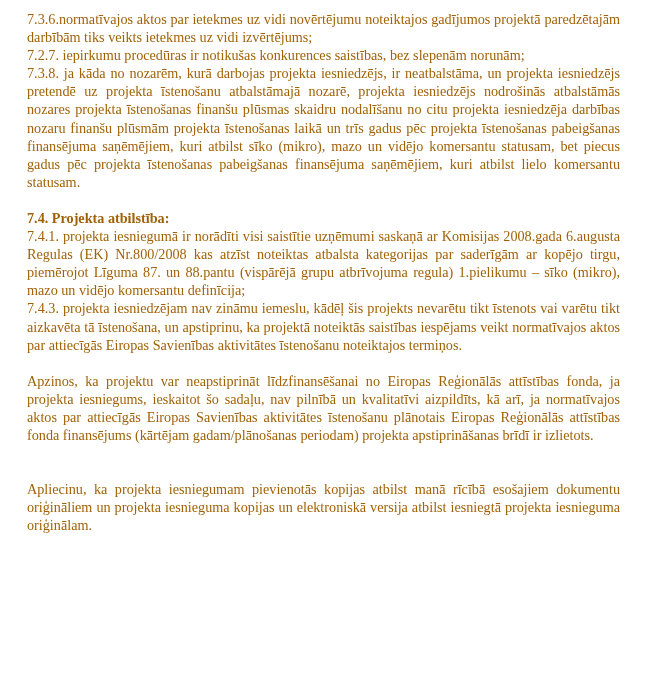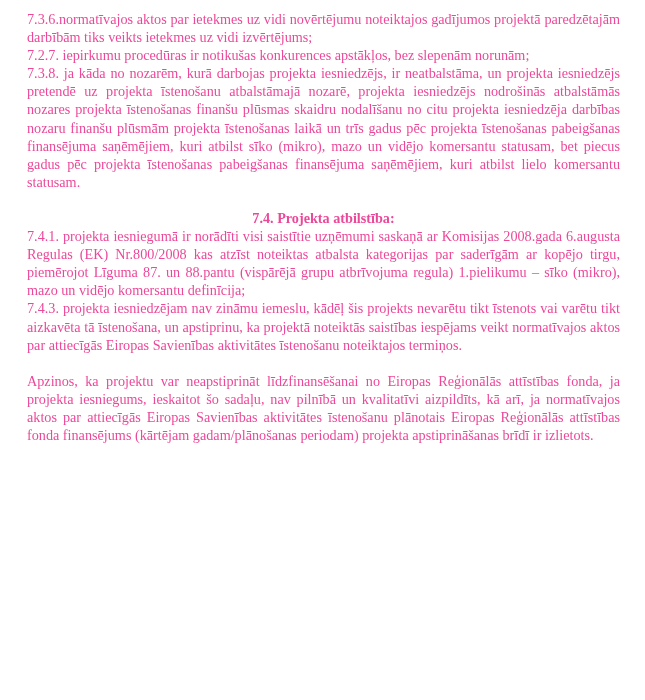--- a/index.html
+++ b/index.html
@@ -14,56 +14,57 @@
       position: relative;
     }
     .page {
       position: absolute;
       left: 27px;
       top: 10px;
       width: 593px;
       font-family: "Liberation Serif", "DejaVu Serif", serif;
       font-size: 14.2px;
       line-height: 18.1px;
-      color: #ec4899;
+      color: #a16207;
       text-align: justify;
     }
     .para {
       margin: 0;
     }
     .gap {
       height: 18px;
     }
     .heading {
       font-weight: bold;
       margin: 0;
-      text-align: center;
+      text-align: left;
     }
     .last-line-left {
       text-align-last: left;
     }
   </style>
 </head>
 <body>
 
 <div class="page">
 
   <p class="para last-line-left">7.3.6.normatīvajos aktos par ietekmes uz vidi novērtējumu noteiktajos gadījumos projektā paredzētajām darbībām tiks veikts ietekmes uz vidi izvērtējums;</p>
-  <p class="para last-line-left">7.2.7. iepirkumu procedūras ir notikušas konkurences apstākļos, bez slepenām norunām;</p>
+  <p class="para last-line-left">7.2.7. iepirkumu procedūras ir notikušas konkurences saistības, bez slepenām norunām;</p>
   <p class="para last-line-left">7.3.8. ja kāda no nozarēm, kurā darbojas projekta iesniedzējs, ir neatbalstāma, un projekta iesniedzējs pretendē uz projekta īstenošanu atbalstāmajā nozarē, projekta iesniedzējs nodrošinās atbalstāmās nozares projekta īstenošanas finanšu plūsmas skaidru nodalīšanu no citu projekta iesniedzēja darbības nozaru finanšu plūsmām projekta īstenošanas laikā un trīs gadus pēc projekta īstenošanas pabeigšanas finansējuma saņēmējiem, kuri atbilst sīko (mikro), mazo un vidējo komersantu statusam, bet piecus gadus pēc projekta īstenošanas pabeigšanas finansējuma saņēmējiem, kuri atbilst lielo komersantu statusam.</p>
 
   <div class="gap"></div>
 
   <p class="heading">7.4. Projekta atbilstība:</p>
   <p class="para last-line-left">7.4.1. projekta iesniegumā ir norādīti visi saistītie uzņēmumi saskaņā ar Komisijas 2008.gada 6.augusta Regulas (EK) Nr.800/2008 kas atzīst noteiktas atbalsta kategorijas par saderīgām ar kopējo tirgu, piemērojot Līguma 87. un 88.pantu (vispārējā grupu atbrīvojuma regula) 1.pielikumu – sīko (mikro), mazo un vidējo komersantu definīcija;</p>
   <p class="para last-line-left">7.4.3. projekta iesniedzējam nav zināmu iemeslu, kādēļ šis projekts nevarētu tikt īstenots vai varētu tikt aizkavēta tā īstenošana, un apstiprinu, ka projektā noteiktās saistības iespējams veikt normatīvajos aktos par attiecīgās Eiropas Savienības aktivitātes īstenošanu noteiktajos termiņos.</p>
 
   <div class="gap"></div>
 
   <p class="para last-line-left">Apzinos, ka projektu var neapstiprināt līdzfinansēšanai no Eiropas Reģionālās attīstības fonda, ja projekta iesniegums, ieskaitot šo sadaļu, nav pilnībā un kvalitatīvi aizpildīts, kā arī, ja normatīvajos aktos par attiecīgās Eiropas Savienības aktivitātes īstenošanu plānotais Eiropas Reģionālās attīstības fonda finansējums (kārtējam gadam/plānošanas periodam) projekta apstiprināšanas brīdī ir izlietots.</p>
 
   <div class="gap"></div>
 
 
   <div class="gap"></div>
 
+  <p class="para last-line-left">Apliecinu, ka projekta iesniegumam pievienotās kopijas atbilst manā rīcībā esošajiem dokumentu oriģināliem un projekta iesnieguma kopijas un elektroniskā versija atbilst iesniegtā projekta iesnieguma oriģinālam.</p>
 
 </div>
 
 </body></html>

